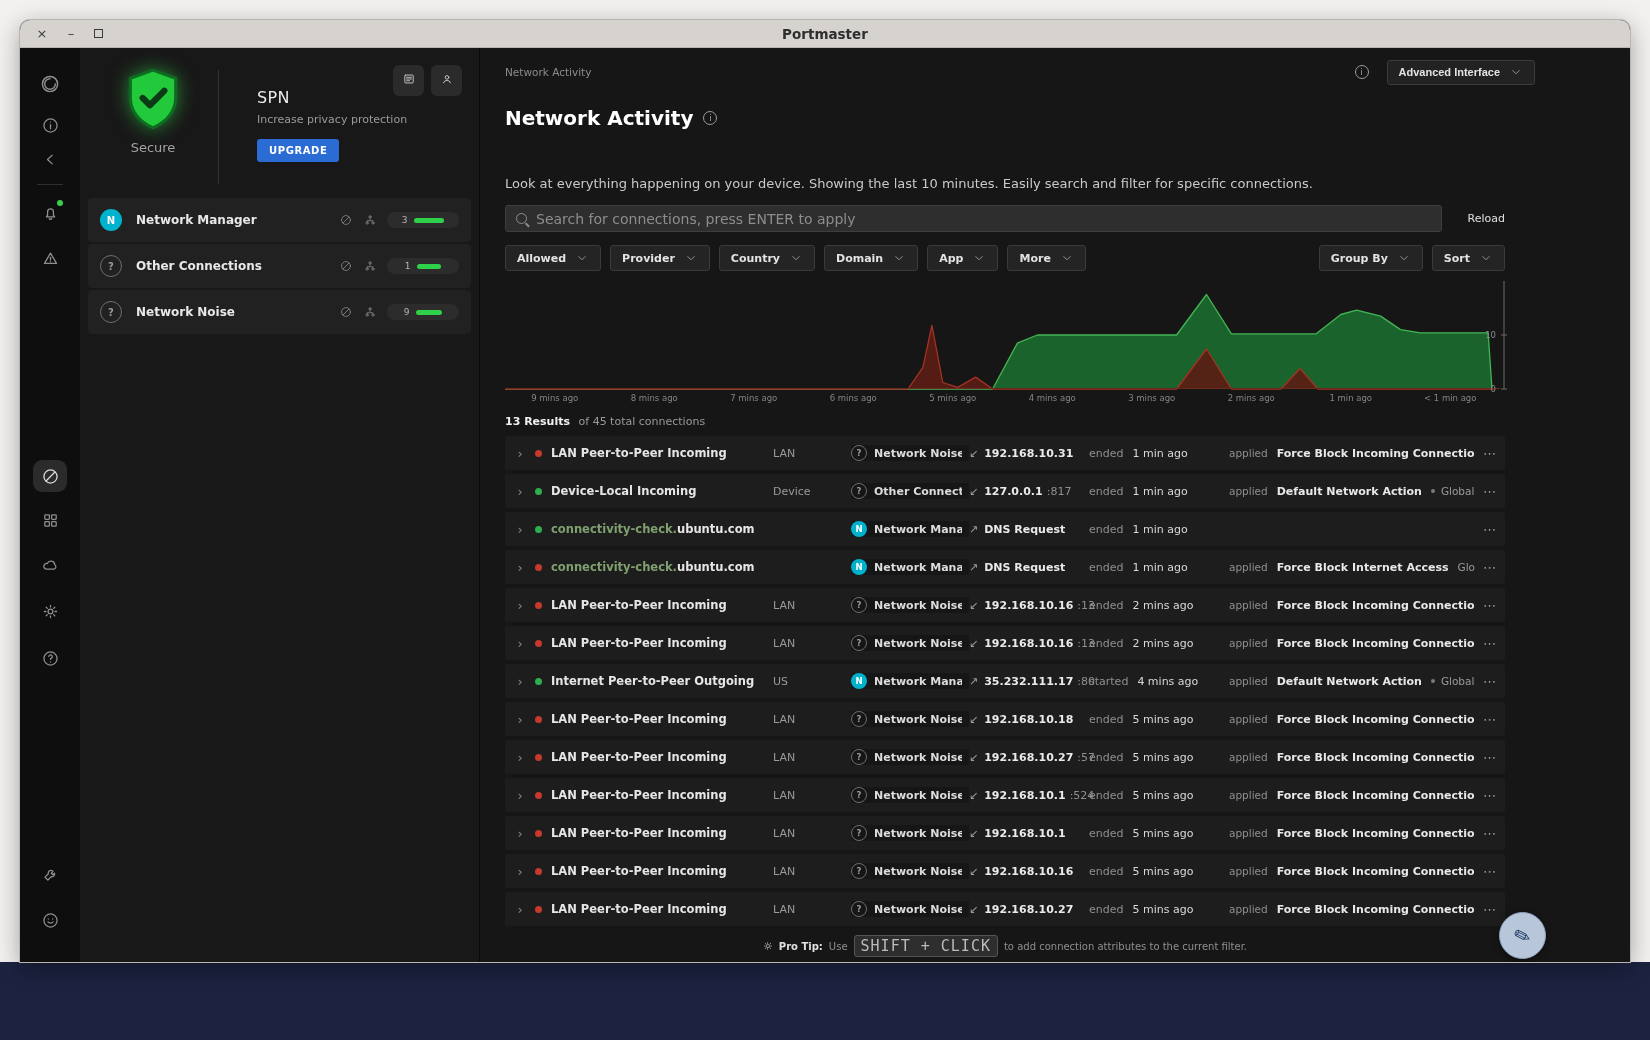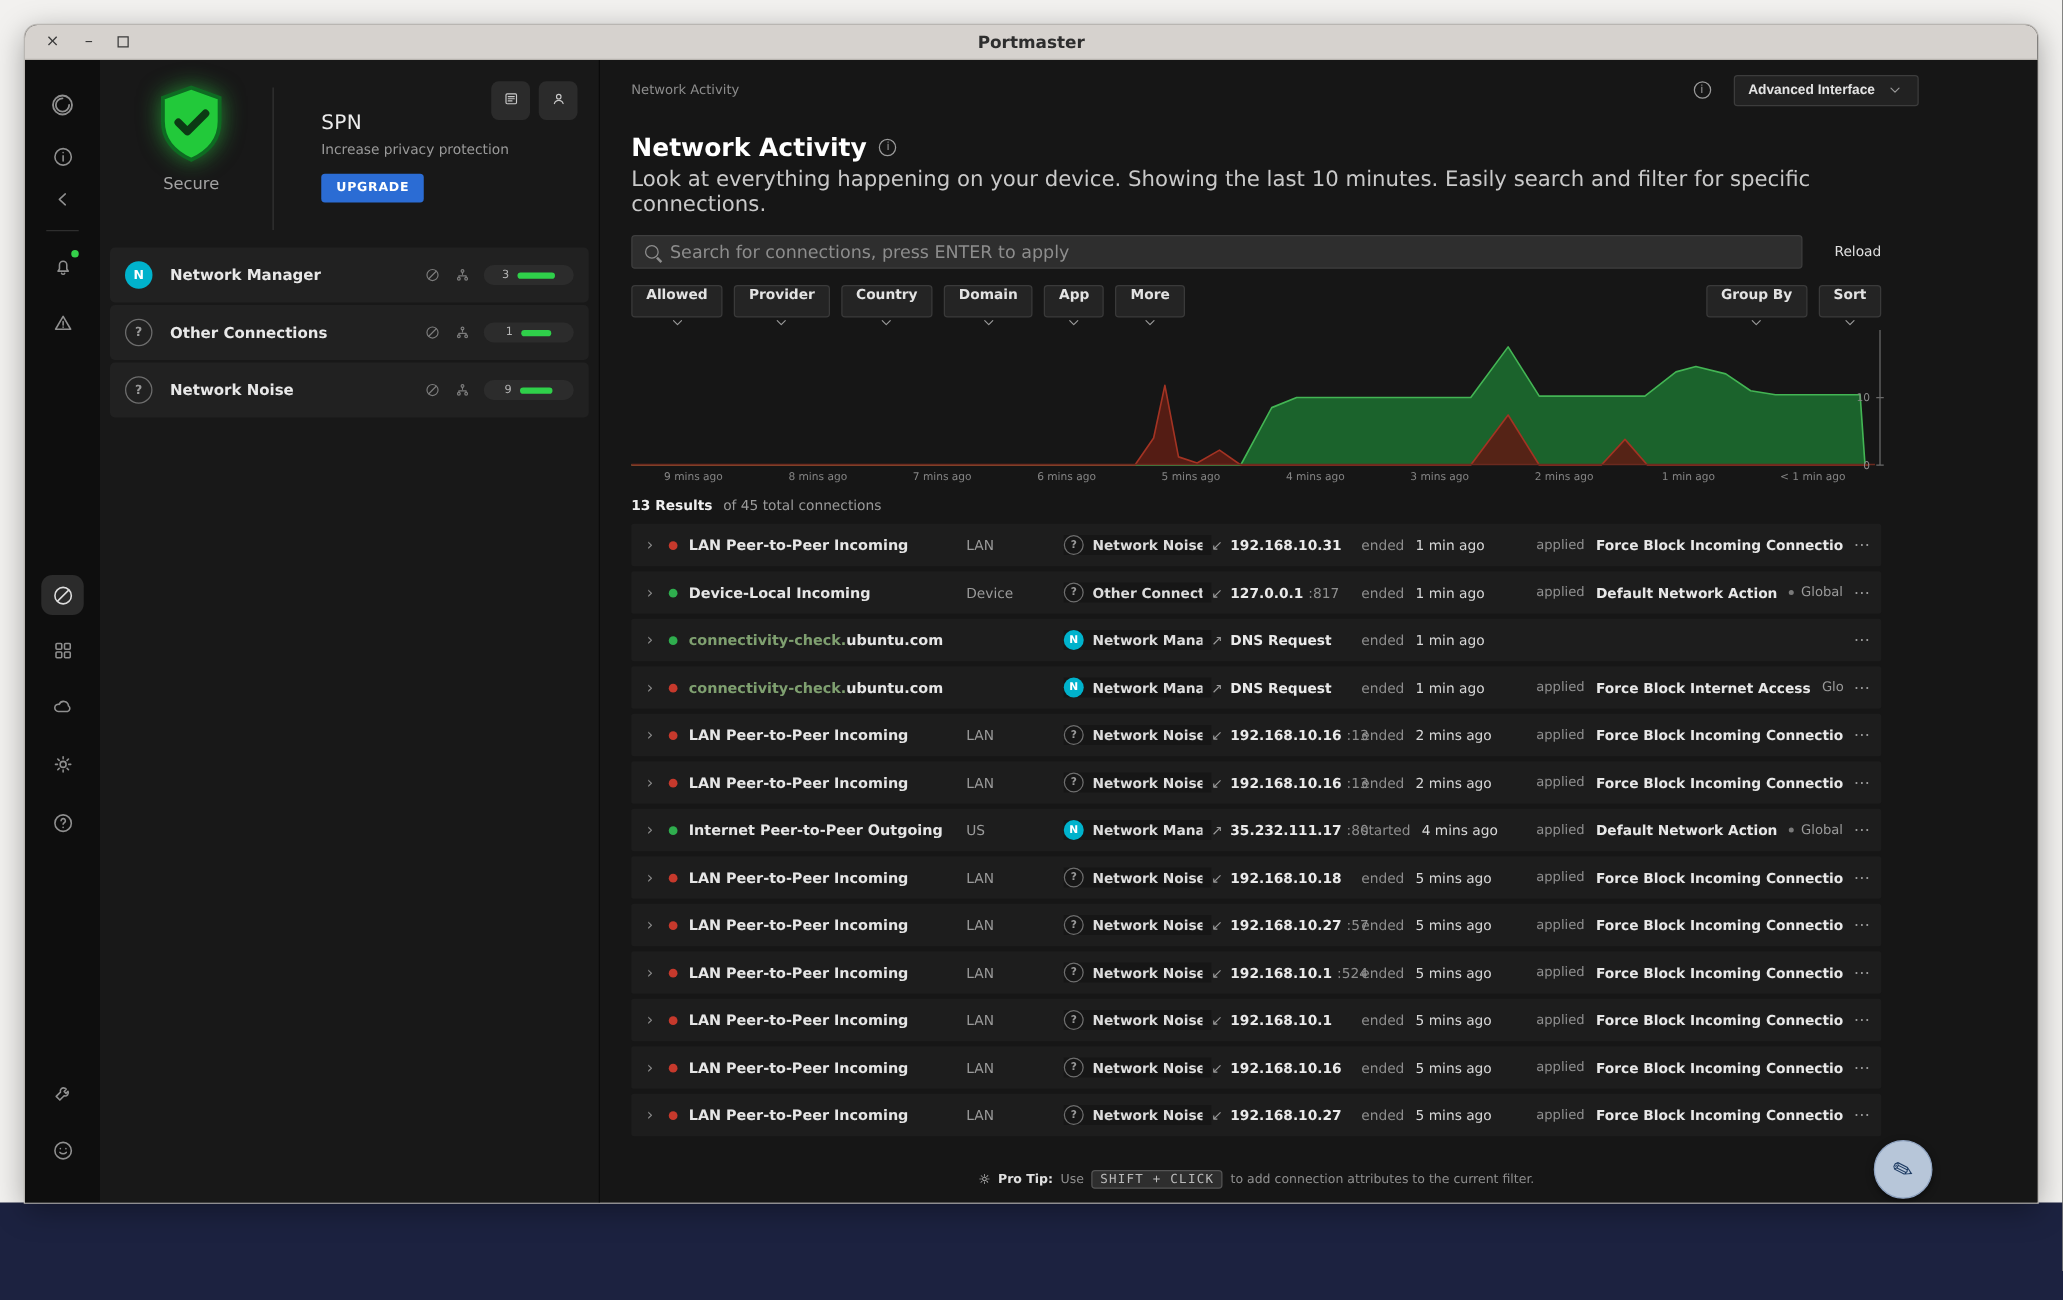--- a/index.html
+++ b/index.html
@@ -105,41 +105,41 @@
   .circ::after { content:"i"; font-style:normal; }
   .adv-btn {
     margin-left:18px; margin-right:-30px; height:25px; background:#222; border:1px solid #3c3c3c; border-radius:3px;
     color:#e3e3e3; font-family:Liberation Sans, sans-serif; font-size:11px; font-weight:700;
     display:flex; align-items:center; gap:9px; padding:0 11px; cursor:pointer;justify-content:space-between;
   }
   .chev { color:#9a9a9a; display:flex; }
 
   .title-row { display:flex; align-items:center; gap:10px; margin-bottom:4px; }
   .page-title { color:#fff; font-size:20px; font-weight:700; }
-  .subtitle { color:#c9c9c9; font-size:17px; margin-bottom:14px; }
+  .subtitle { color:#c9c9c9; font-size:13px; margin-bottom:14px;margin-top:42px; }
 
   .search-row { display:flex; align-items:center; margin-bottom:13px; }
   .searchbox {
     flex:1; height:27px; background:#2e2e2e; border:1px solid #3e3e3e; border-radius:3px;
     display:flex; align-items:center; gap:9px; padding:0 10px;
   }
   .searchbox input {
     flex:1; background:transparent; border:none; outline:none;
     color:#ddd; font-family:inherit; font-size:14px;
   }
   .searchbox input::placeholder { color:#8d8d8d; }
   .reload { margin-left:26px; color:#e0e0e0; font-size:11px; cursor:pointer; }
 
   .filters-row { display:flex; align-items:center; margin-bottom:10px; }
   .fgroup { display:flex; gap:9px; }
   .fgroup.right { margin-left:auto; }
   .fbtn {
     height:26px; background:#242424; border:1px solid #3a3a3a; border-radius:3px;
     color:#e3e3e3; font-family:inherit; font-size:11px; font-weight:700;
-    display:flex; align-items:center; gap:9px; padding:0 11px; cursor:pointer;flex-direction:column;
+    display:flex; align-items:center; gap:9px; padding:0 11px; cursor:pointer;
   }
 
   .chart-wrap { margin-bottom:6px; }
   .results-line { font-size:11px; margin-bottom:8px; }
   .results-line .rc { color:#f0f0f0; font-weight:700; }
   .results-line .rr { color:#9a9a9a; margin-left:5px; }
 
   .rows { display:flex; flex-direction:column; gap:4px; }
   .row {
     height:34px; background:#1d1d1d; border-radius:2px; cursor:pointer;
@@ -172,21 +172,21 @@
   .action .actionnm { color:#e8e8e8; font-size:11px; font-weight:700; white-space:nowrap; overflow:hidden; }
   .action .sfx { display:flex; align-items:center; margin-left:9px; flex:none; }
   .action .bdot { width:4px; height:4px; border-radius:50%; background:#7a7a7a; margin-right:6px; }
   .action .sfxt { color:#9a9a9a; font-size:10.5px; white-space:nowrap; }
   .menu { justify-content:center; color:#9a9a9a; font-size:13px; letter-spacing:1px; }
 
   .protip { margin-top:auto; padding:9px 0 11px; display:flex; align-items:center; justify-content:center; gap:6px; color:#8f8f8f; font-size:10px; }
   .protip .bulb { color:#d0d0d0; font-size:11px; }
   .protip b { color:#e0e0e0; font-weight:700; }
   .protip kbd {
-    font-family:"DejaVu Sans Mono", "Liberation Mono", monospace; font-size:10px; letter-spacing:1px;
+    font-family:"DejaVu Sans Mono", "Liberation Mono", monospace; font-size:15px; letter-spacing:1px;
     background:#2e2e2e; border:1px solid #555; border-radius:3px; color:#bbb; padding:1px 6px;
   }
 
   .assistant {
     position:absolute; right:84px; bottom:3px; width:47px; height:47px; border-radius:50%;
     background:#b7c6d9; border:1px solid #8fa3c0; box-shadow:0 2px 6px rgba(0,0,0,.5);
     display:flex; align-items:center; justify-content:center; cursor:pointer; z-index:5;
   }
   .assistant span { font-size:20px; color:#1d3b63; transform:rotate(-18deg); }
 </style>

